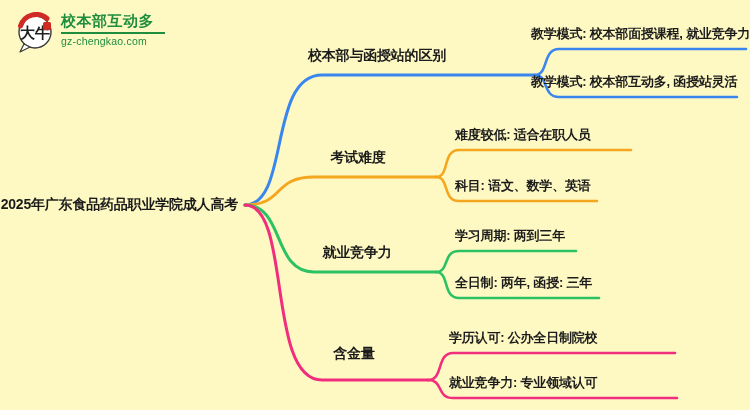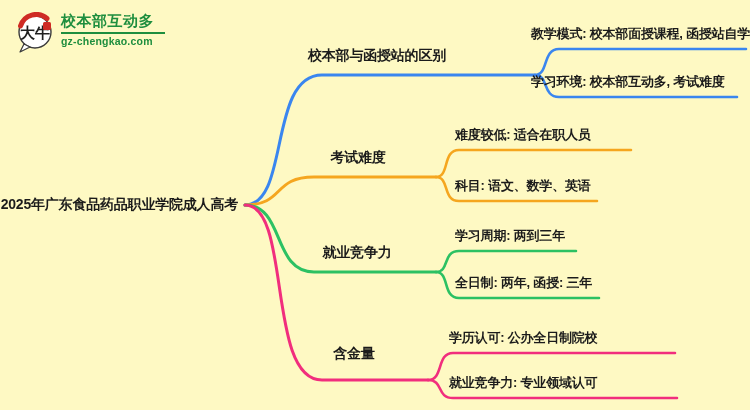--- a/index.html
+++ b/index.html
@@ -14,21 +14,21 @@
   }
   .root-node{font-size:14px;text-align:right;}
   .branch-label{font-size:14px;transform:translateX(-50%);}
   .child-label{font-size:13px;}
   
   .logo{position:absolute;left:16px;top:12px;display:flex;align-items:flex-start;cursor:pointer;}
   .logo-icon{width:40px;height:42px;position:relative;flex:0 0 auto;}
   .logo-text{margin-left:5px;}
   .logo-title{font-size:15px;font-weight:bold;letter-spacing:0.5px;}
   .logo-rule{height:2px;margin:1px 0 1px 0;width:104px;}
-  .logo-url{font-size:10.5px;font-weight:bold;letter-spacing:0.2px;}
+  .logo-url{font-size:10.5px;font-weight:normal;letter-spacing:0.2px;}
 </style>
 </head>
 <body>
 
 <div class="stage">
 
   <svg class="map-lines" width="750" height="410" viewBox="0 0 750 410">
 
     <g fill="none" stroke-linecap="round">
       <path d="M245 205 C 290 205, 268 75, 322 75 L 535 75" stroke-width="3" stroke="#3a86ef"></path>
@@ -76,22 +76,22 @@
     </div>
   </div>
 
   <div class="node root-node" style="right:512px;top:196px">2025年广东食品药品职业学院成人高考</div>
 
   <div class="node branch-label" style="left:377px;top:47px">校本部与函授站的区别</div>
   <div class="node branch-label" style="left:358px;top:149px">考试难度</div>
   <div class="node branch-label" style="left:357px;top:244px">就业竞争力</div>
   <div class="node branch-label" style="left:354px;top:345px">含金量</div>
 
-  <div class="node child-label" style="left:531px;top:27px">教学模式: 校本部面授课程, 函授站自学</div>
-  <div class="node child-label" style="left:531px;top:75px">学习环境: 校本部互动多, 考试难度</div>
+  <div class="node child-label" style="left:531px;top:27px">教学模式: 校本部面授课程, 就业竞争力</div>
+  <div class="node child-label" style="left:531px;top:75px">教学模式: 校本部互动多, 函授站灵活</div>
   <div class="node child-label" style="left:455px;top:128px">难度较低: 适合在职人员</div>
   <div class="node child-label" style="left:455px;top:179px">科目: 语文、数学、英语</div>
   <div class="node child-label" style="left:455px;top:229px">学习周期: 两到三年</div>
   <div class="node child-label" style="left:455px;top:276px">全日制: 两年, 函授: 三年</div>
   <div class="node child-label" style="left:449px;top:331px">学历认可: 公办全日制院校</div>
   <div class="node child-label" style="left:449px;top:376px">就业竞争力: 专业领域认可</div>
 
 </div>
 
 </body></html>

